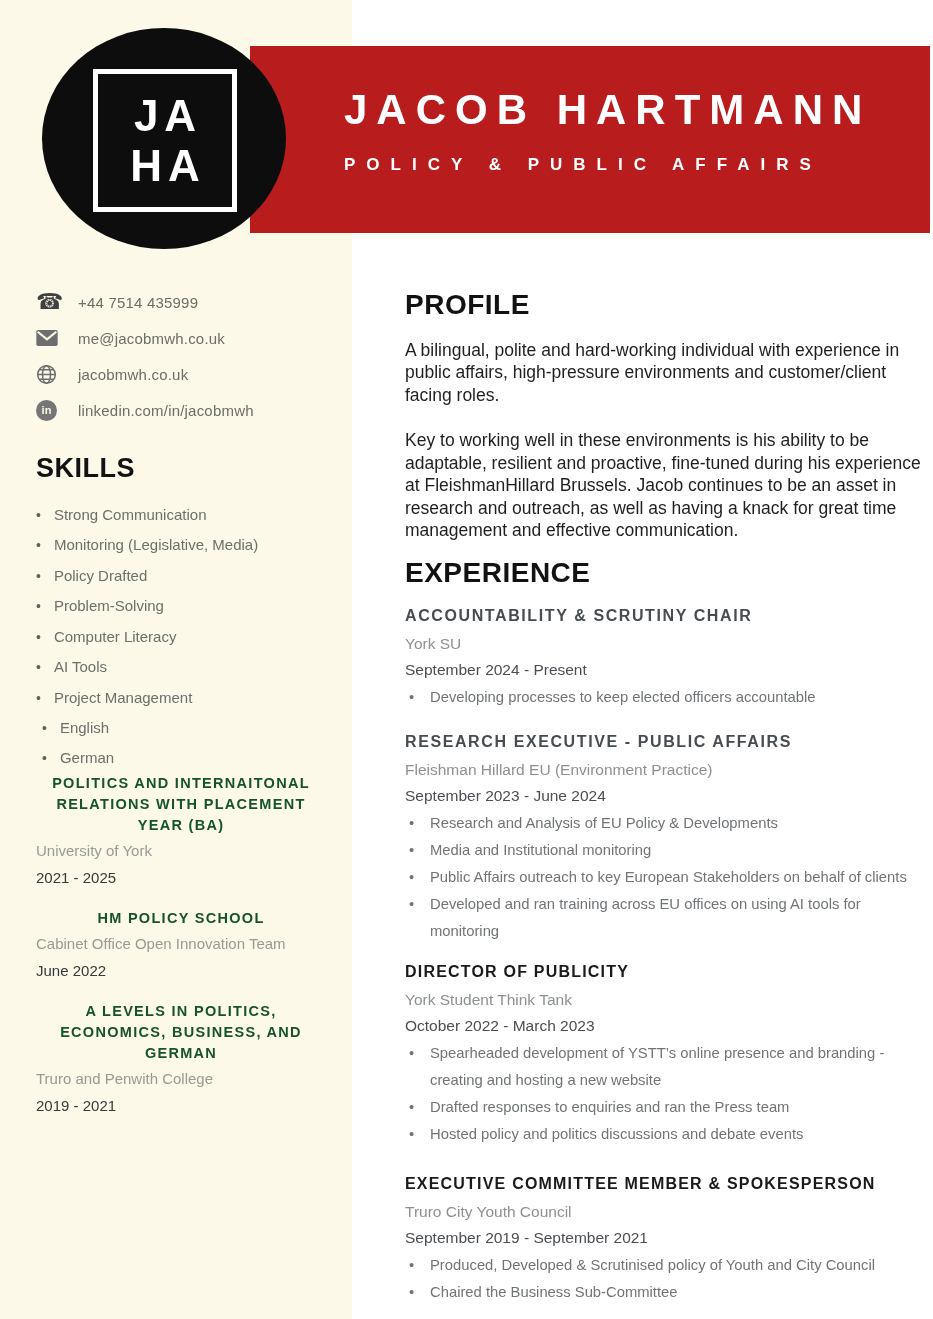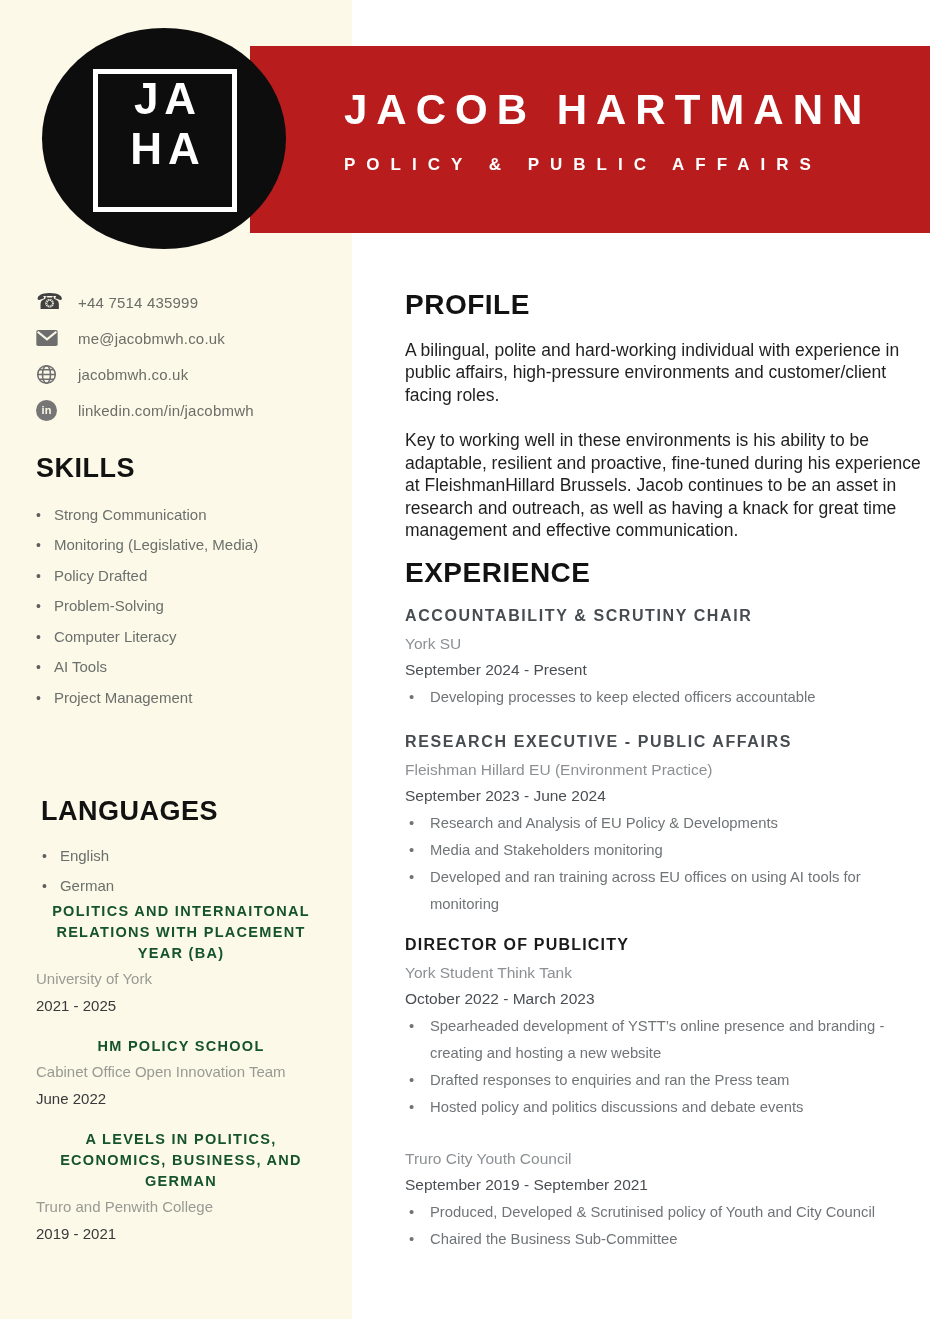--- a/index.html
+++ b/index.html
@@ -41,21 +41,21 @@
   .banner-inner{padding:40px 0 0 94px;}
   .banner-name{color:#ffffff; font-size:42px; font-weight:800; letter-spacing:9px; line-height:48px; white-space:nowrap;}
   .banner-tagline{color:#ffffff; font-size:17px; font-weight:bold; letter-spacing:11px; margin-top:21px; white-space:nowrap;}
   .logo-circle{
     position:absolute; left:42px; top:28px; width:244px; height:221px;
     background:#0d0d0d; border-radius:50%;
   }
   .logo-square{
     position:absolute; left:51px; top:41px; width:134px; height:133px;
     border:5px solid #ffffff; display:flex; flex-direction:column;
-    align-items:center; justify-content:flex-start;
+    align-items:center; justify-content:center;
   }
   .logo-line{color:#ffffff; font-size:44px; font-weight:800; letter-spacing:6px; line-height:50px; text-indent:6px;}
   
   .main{
     position:absolute; left:352px; top:0; width:581px; height:1319px;
     box-sizing:border-box; padding:271px 10px 0 53px; background:transparent;
   }
   .main-heading{font-size:28px; font-weight:800; color:#121212; letter-spacing:.5px; line-height:30px;}
   .profile-para{font-size:17.5px; color:#1f1f1f; line-height:22.5px; margin:9px 0 0 0; max-width:516px;}
   .profile-para + .profile-para{margin-top:23px;}
@@ -120,21 +120,20 @@
     <ul class="side-list">
       <li>Strong Communication</li>
       <li>Monitoring (Legislative, Media)</li>
       <li>Policy Drafted</li>
       <li>Problem-Solving</li>
       <li>Computer Literacy</li>
       <li>AI Tools</li>
       <li>Project Management</li>
     </ul>
 
-    <h2 class="side-heading languages-heading">LANGUAGES</h2>
     <ul class="side-list languages-list">
       <li>English</li>
       <li>German</li>
     </ul>
 
 
     <div class="edu-entry">
       <div class="edu-degree">POLITICS AND INTERNAITONAL RELATIONS WITH PLACEMENT YEAR (BA)</div>
       <div class="edu-school">University of York</div>
       <div class="edu-dates">2021 - 2025</div>
@@ -181,37 +180,39 @@
         <li>Developing processes to keep elected officers accountable</li>
       </ul>
     </section>
 
     <section class="job job-gap1">
       <div class="job-title">RESEARCH EXECUTIVE - PUBLIC AFFAIRS</div>
       <div class="job-company">Fleishman Hillard EU (Environment Practice)</div>
       <div class="job-date">September 2023 - June 2024</div>
       <ul class="job-bullets">
         <li>Research and Analysis of EU Policy &amp; Developments</li>
-        <li>Media and Stakeholders monitoring</li>
+        <li>Media and Institutional monitoring</li>
+        <li>Public Affairs outreach to key European Stakeholders on behalf of clients</li>
         <li>Developed and ran training across EU offices on using AI tools for monitoring</li>
       </ul>
     </section>
 
     <section class="job job-gap2">
       <div class="job-title dark">DIRECTOR OF PUBLICITY</div>
       <div class="job-company">York Student Think Tank</div>
       <div class="job-date">October 2022 - March 2023</div>
       <ul class="job-bullets bullets-spaced">
         <li>Spearheaded development of YSTT’s online presence and branding - creating and hosting a new website</li>
         <li>Drafted responses to enquiries and ran the Press team</li>
         <li>Hosted policy and politics discussions and debate events</li>
       </ul>
     </section>
 
     <section class="job job-gap3">
+      <div class="job-title dark">EXECUTIVE COMMITTEE MEMBER &amp; SPOKESPERSON</div>
       <div class="job-company">Truro City Youth Council</div>
       <div class="job-date">September 2019 - September 2021</div>
       <ul class="job-bullets bullets-spaced">
         <li>Produced, Developed &amp; Scrutinised policy of Youth and City Council</li>
         <li>Chaired the Business Sub-Committee</li>
       </ul>
     </section>
 
   </main>
 </div>

